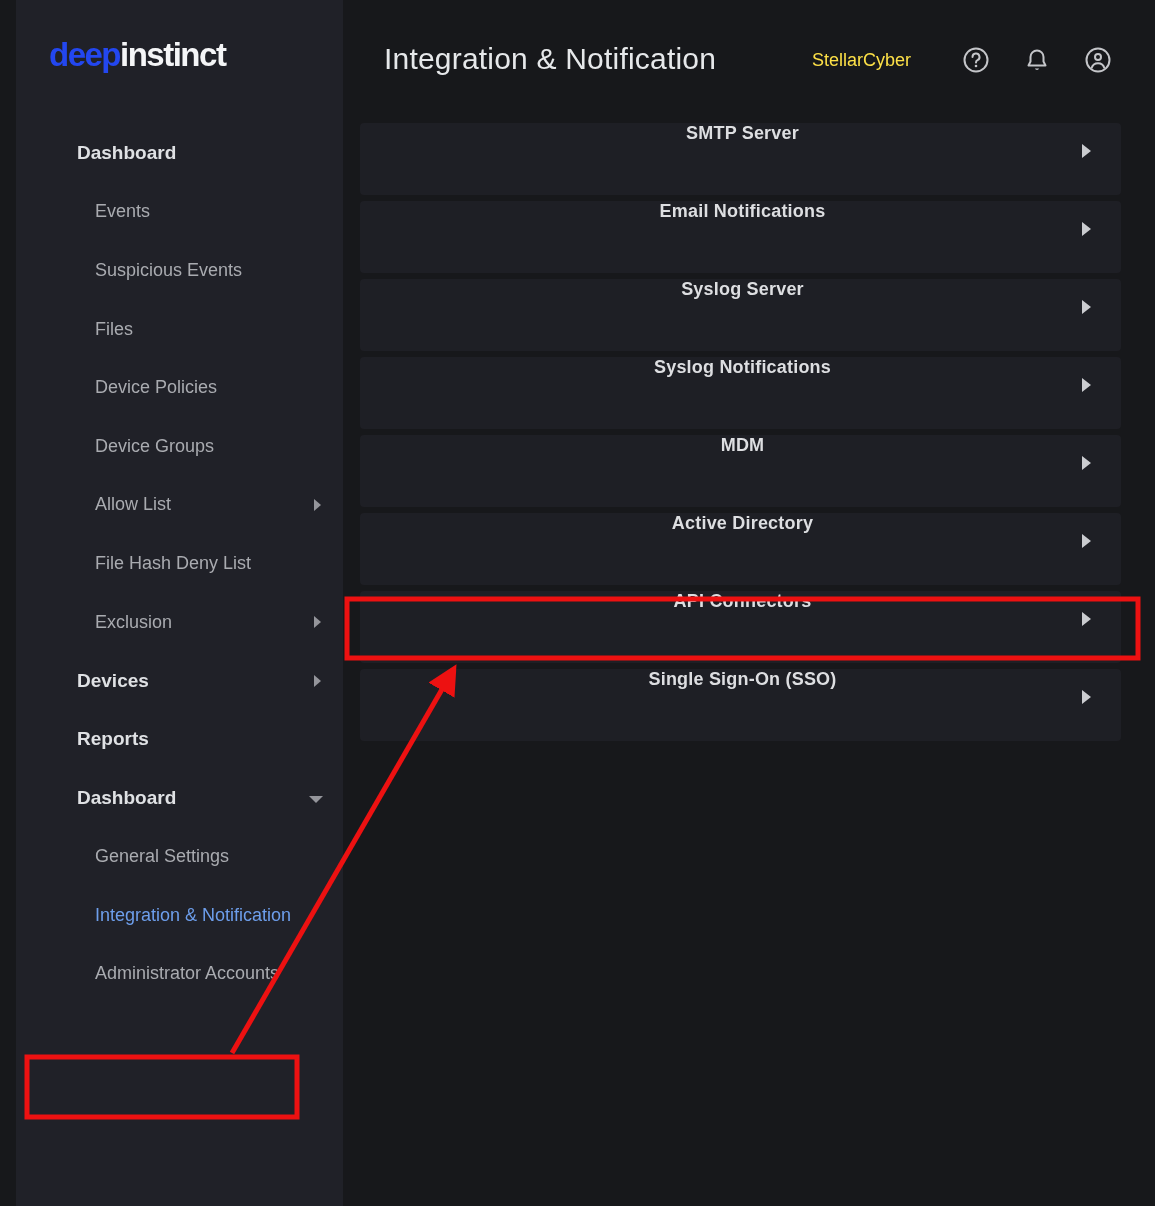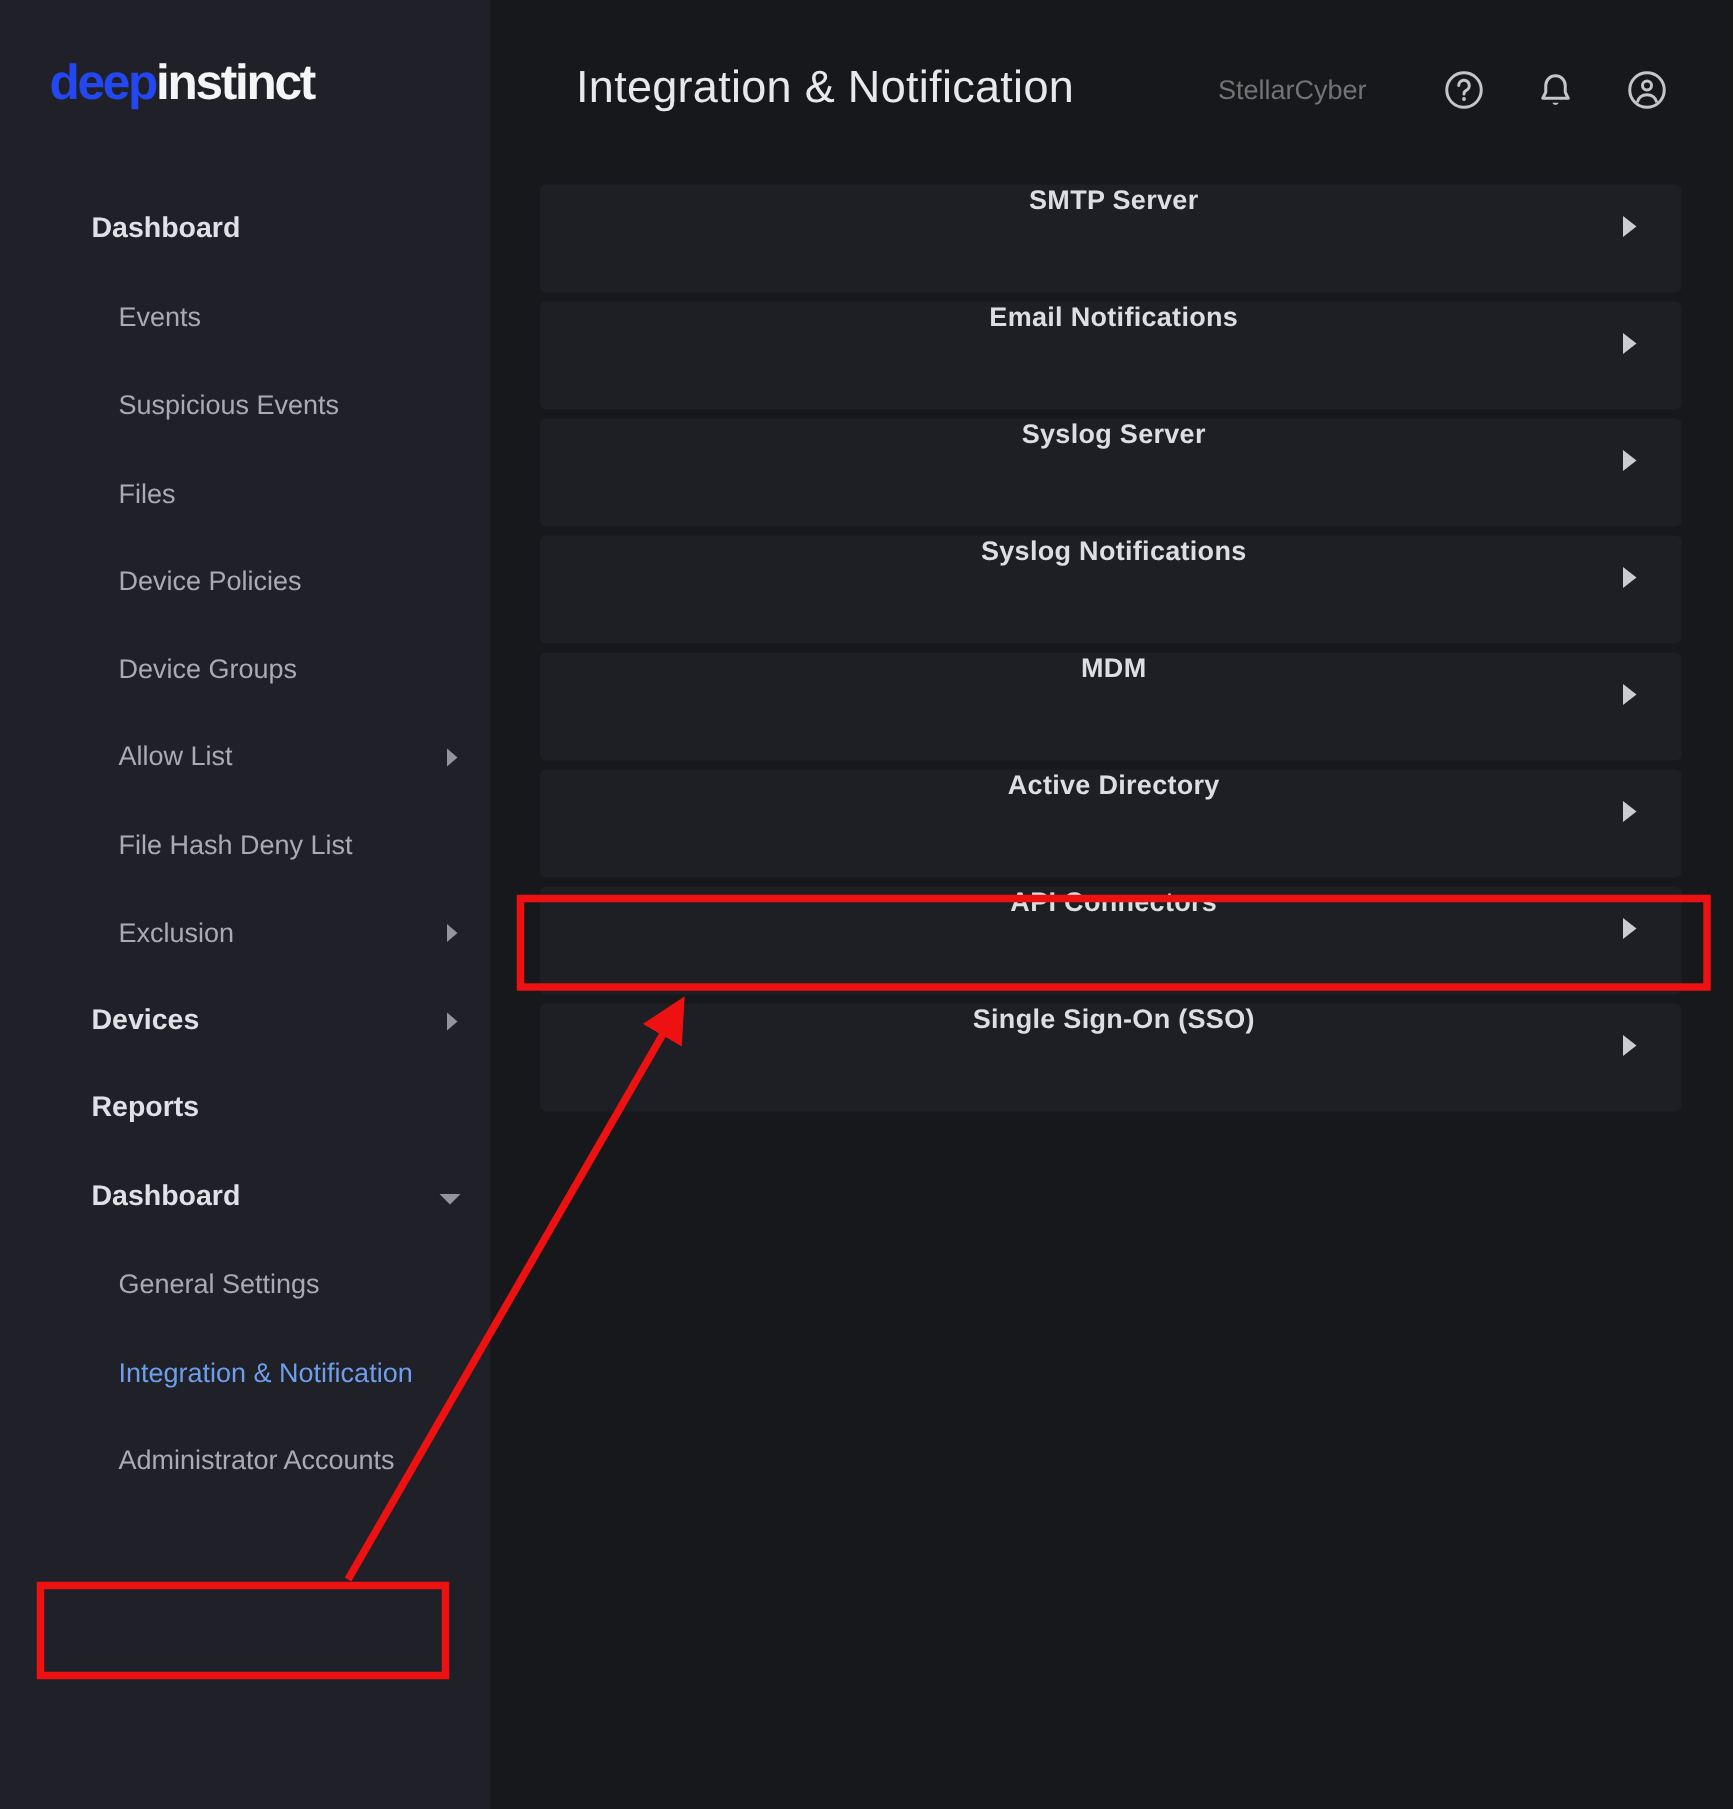--- a/index.html
+++ b/index.html
@@ -11,21 +11,21 @@
     color: #dcdde0;
   }
   :root {
     --accent: #6d9eeb;
     --anno: #ed1111;
     --brand-blue: #2347f0;
   }
 
   
   .sidebar {
-    position: absolute; left: 0; top: 0;
+    position: absolute; left: 16px; top: 0;
     width: 327px; height: 1206px;
     background: #202128;
   }
   .logo {
     position: absolute; left: 33px; top: 36px;
     font-weight: 800; font-size: 33px; letter-spacing: -1.5px;
     cursor: pointer; white-space: nowrap;
   }
   .logo-blue { color: var(--brand-blue); }
   .logo-white { color: #f4f5f7; }
@@ -62,21 +62,21 @@
 
   
   .header { position: absolute; left: 327px; top: 0; right: 0; height: 120px; }
   .page-title {
     position: absolute; left: 57px; top: 42px;
     font-size: 30px; font-weight: 400; color: #e6e8ea;
     letter-spacing: 0.2px; white-space: nowrap;
   }
   .tenant-label {
     position: absolute; left: 485px; top: 50px;
-    font-size: 18px; font-weight: 400; color: #737373;
+    font-size: 18px; font-weight: 400; color: #fde047;
     white-space: nowrap; cursor: pointer;
   }
   .icon-btn {
     position: absolute; top: 46px; width: 28px; height: 28px;
     cursor: pointer; color: #c4c5c9;
   }
   .icon-help    { left: 635px; }
   .icon-bell    { left: 696px; }
   .icon-account { left: 757px; }
   .icon-btn svg { width: 28px; height: 28px; display: block; }

